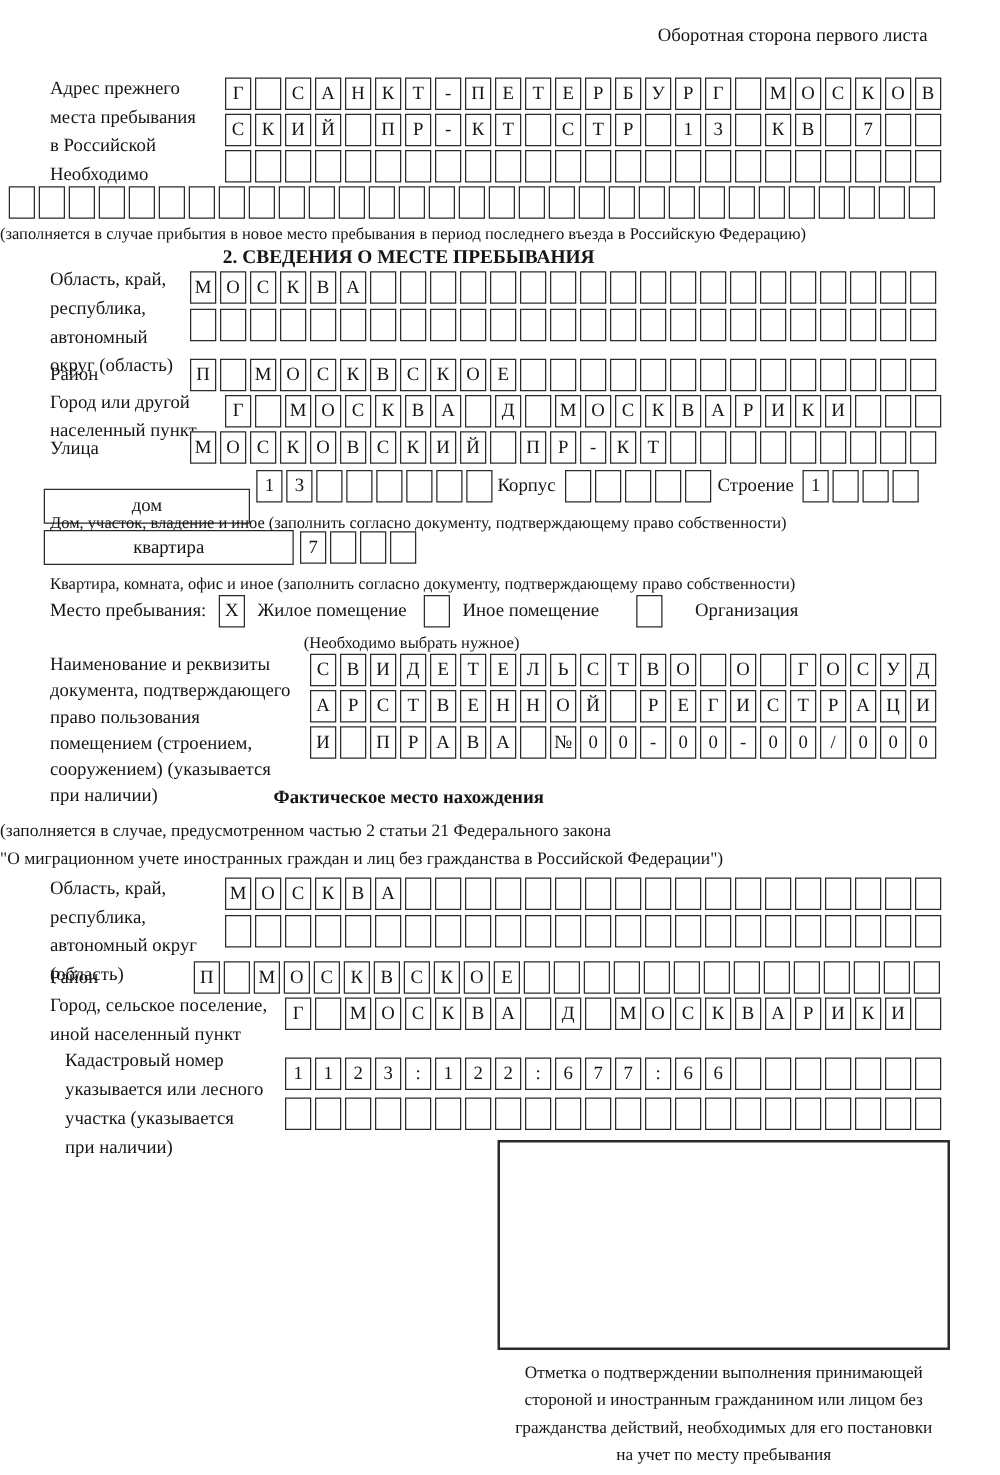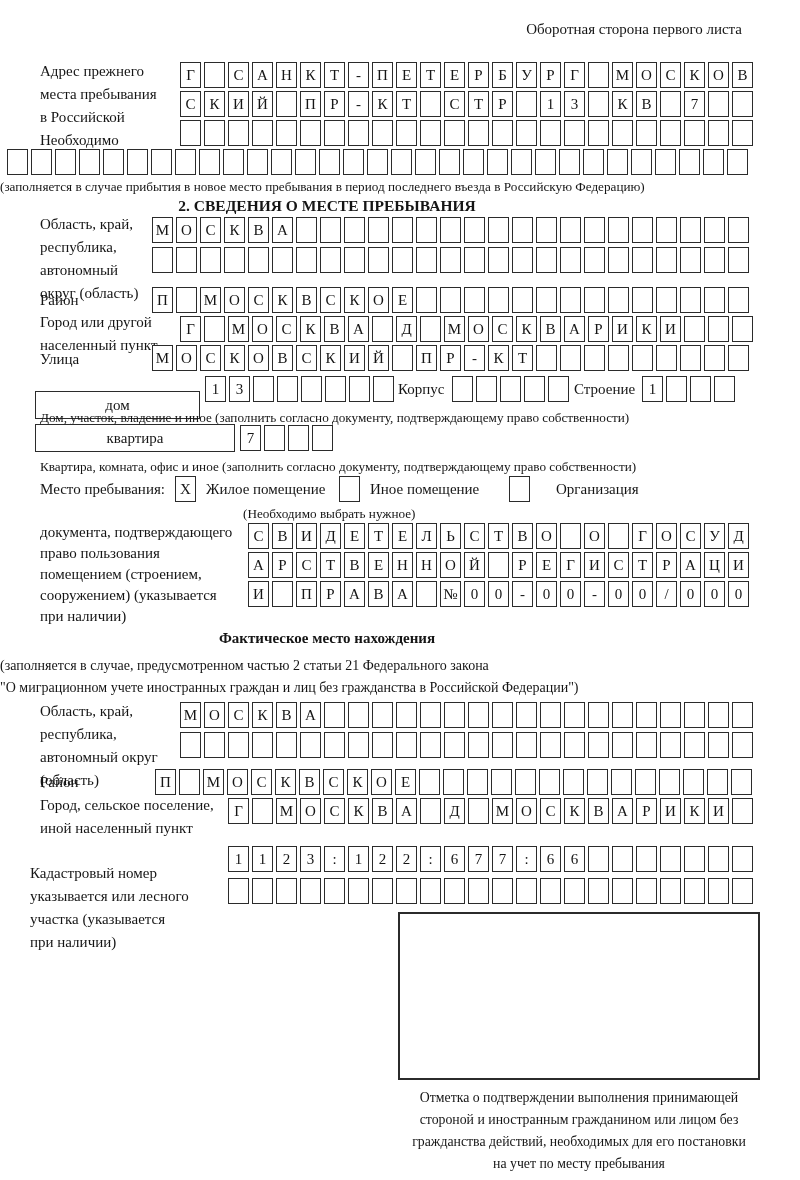--- a/index.html
+++ b/index.html
@@ -338,20 +338,21 @@
   <div class="lbl" style="left:40px;top:478px;">Место пребывания:</div>
   <span class="cell abs" style="left:175px;top:476px;">X</span>
   <div class="lbl" style="left:206px;top:478px;">Жилое помещение</div>
   <span class="cell abs" style="left:339px;top:476px;"></span>
   <div class="lbl" style="left:370px;top:478px;">Иное помещение</div>
   <span class="cell abs" style="left:509px;top:476px;"></span>
   <div class="lbl" style="left:556px;top:478px;">Организация</div>
   <div class="cap" style="left:243px;top:505px;">(Необходимо выбрать нужное)</div>
 
   <div class="lbl" style="left:40px;top:522px;line-height:21px;">
+      <div class="line">Наименование и реквизиты</div>
       <div class="line">документа, подтверждающего</div>
       <div class="line">право пользования</div>
       <div class="line">помещением (строением,</div>
       <div class="line">сооружением) (указывается</div>
       <div class="line">при наличии)</div>
     </div>
   <div class="row" style="left:248px;top:523px;">
       <span class="cell">С</span>
       <span class="cell">В</span>
       <span class="cell">И</span>
@@ -535,21 +536,21 @@
       <span class="cell">К</span>
       <span class="cell">В</span>
       <span class="cell">А</span>
       <span class="cell">Р</span>
       <span class="cell">И</span>
       <span class="cell">К</span>
       <span class="cell">И</span>
       <span class="cell"></span>
     </div>
 
-  <div class="lbl" style="left:30px;top:838px;margin-top:24px;">
+  <div class="lbl" style="left:52px;top:838px;">
       <div class="line">Кадастровый номер</div>
       <div class="line">указывается или лесного</div>
       <div class="line">участка (указывается</div>
       <div class="line">при наличии)</div>
     </div>
   <div class="row" style="left:228px;top:846px;">
       <span class="cell">1</span>
       <span class="cell">1</span>
       <span class="cell">2</span>
       <span class="cell">3</span>

